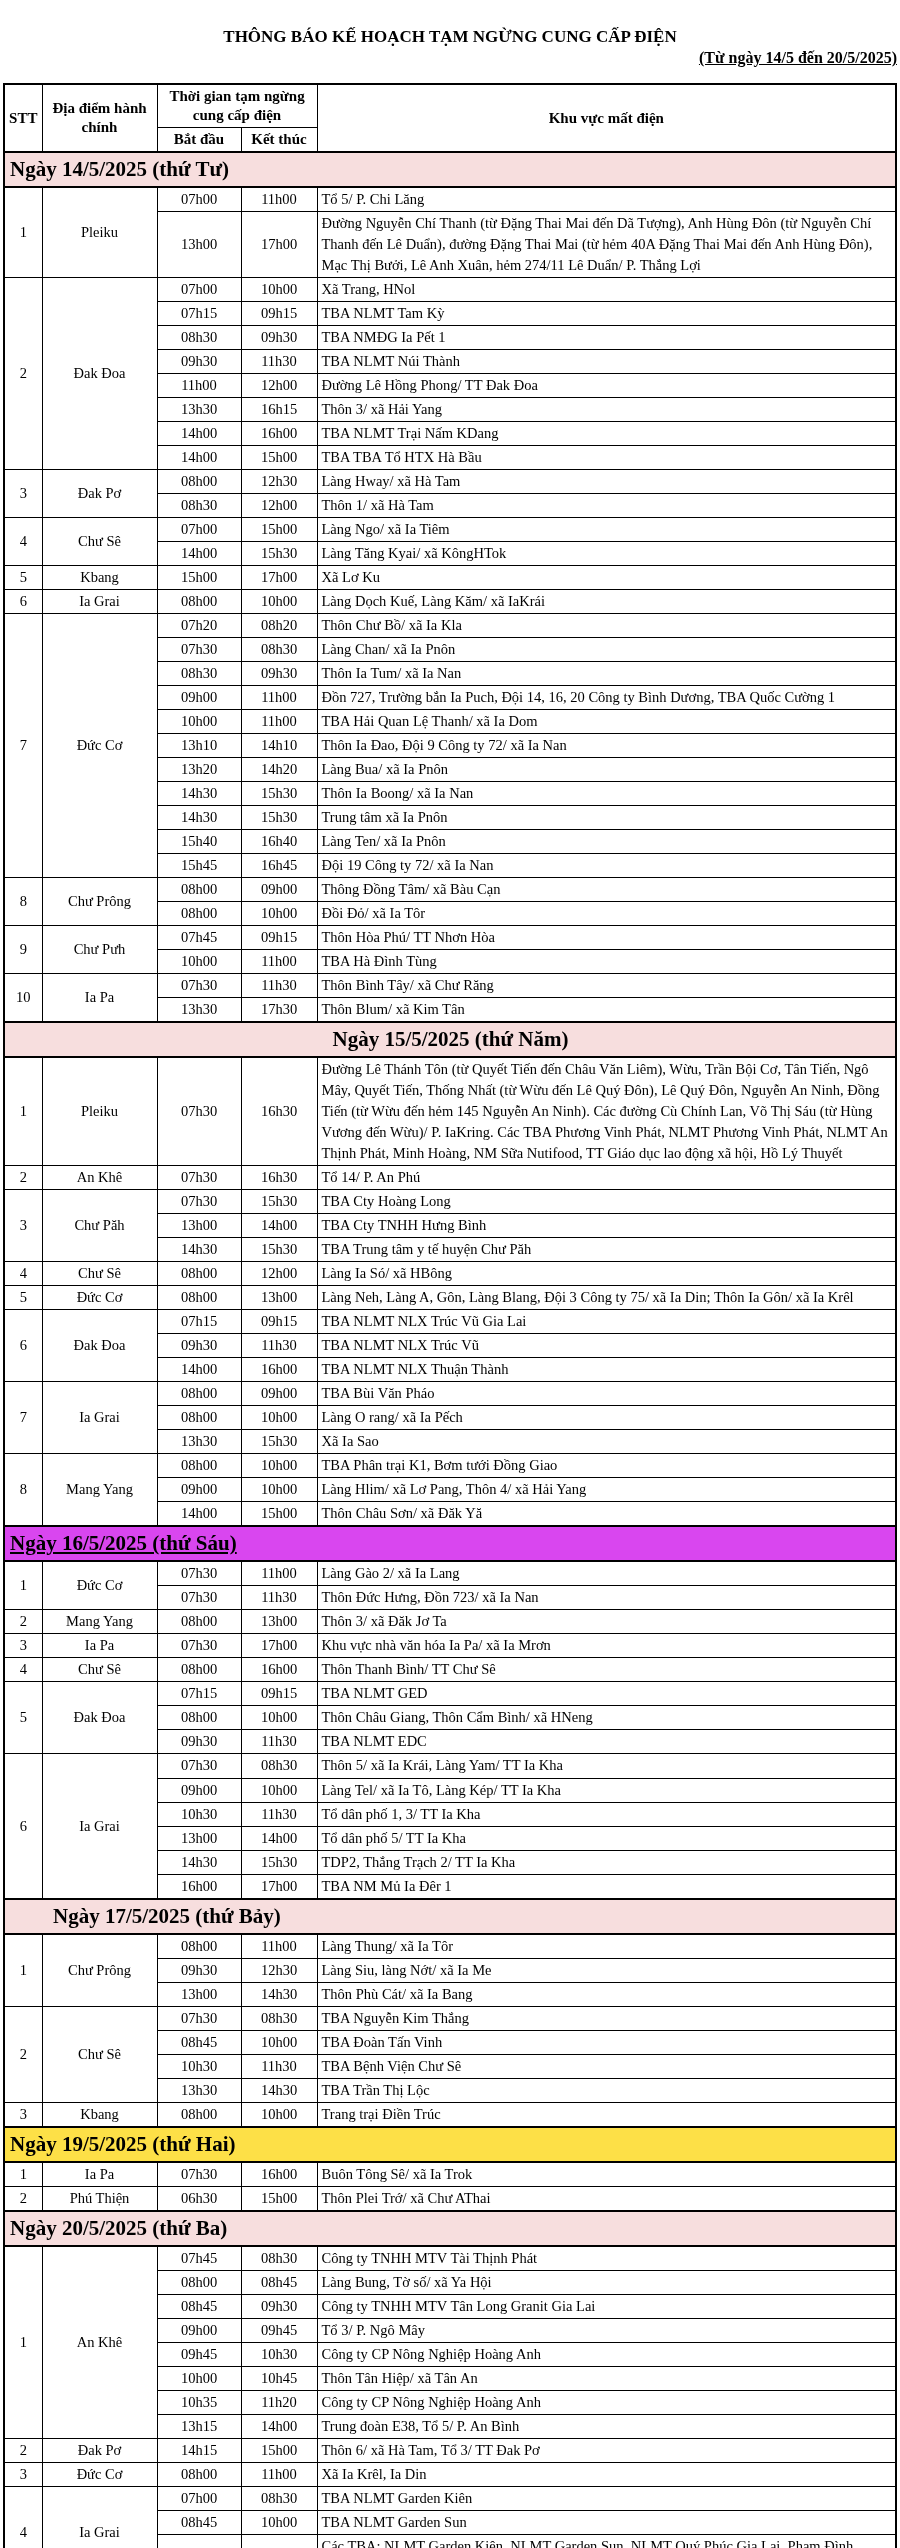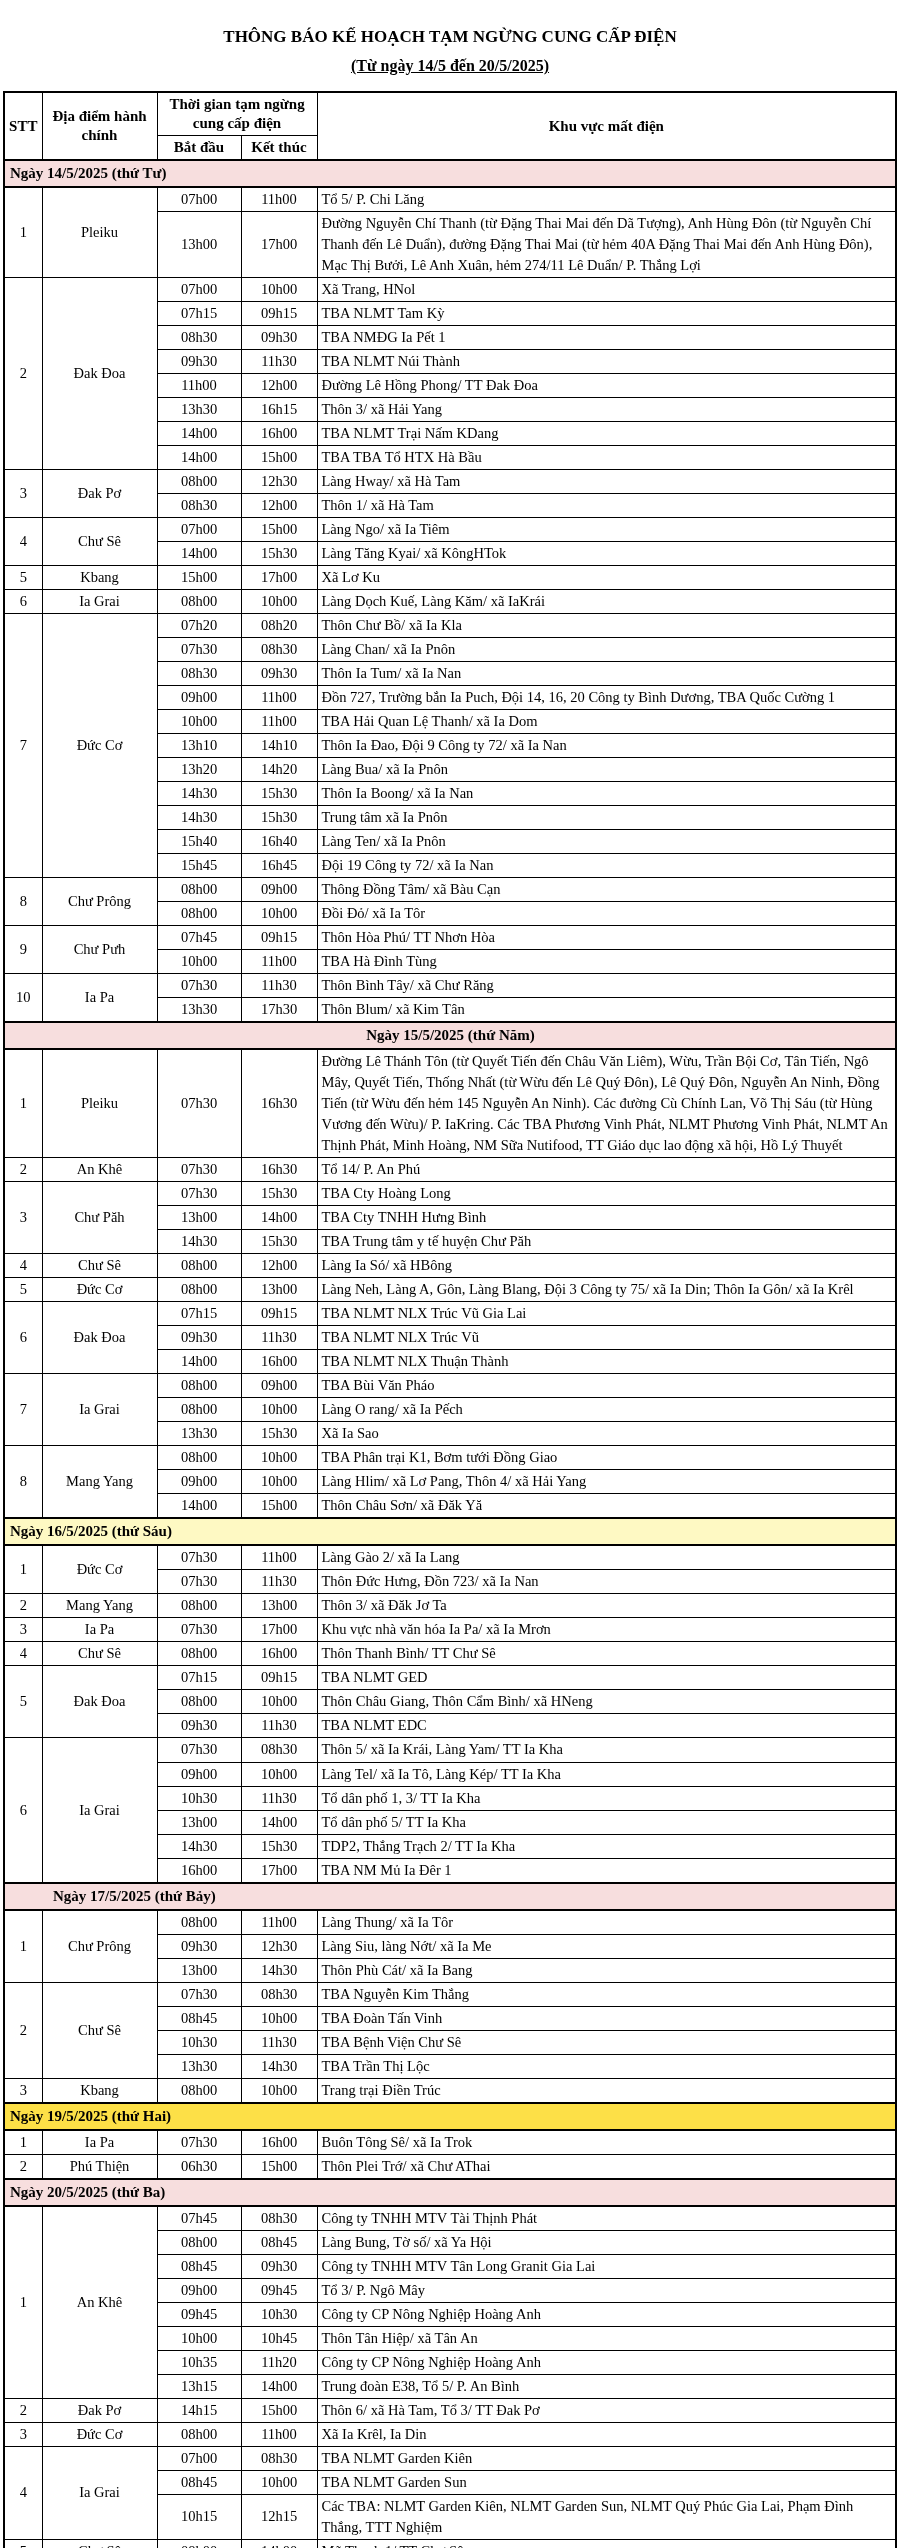--- a/index.html
+++ b/index.html
@@ -10,22 +10,22 @@
     font-family: "Liberation Serif", "DejaVu Serif", serif;
     color: #000000;
   }
   .page { width: 900px; padding: 6px 3px 10px 3px; }
   .doc-title {
     text-align: center; font-weight: bold;
     font-size: 17px; line-height: 1.25;
     margin: 20px 0 0 0;
   }
   .doc-subtitle {
-    text-align: center; font-weight: bold;
-    font-size: 16px; margin: 10px 0 0 0;
+    text-align: right; font-weight: bold;
+    font-size: 16px; margin: 2px 0 0 0;
     text-decoration: underline;
   }
   table.schedule {
     width: 894px; margin-top: 16px;
     border-collapse: collapse; table-layout: fixed;
     font-size: 14.5px;
   }
   table.schedule col.c-stt  { width: 38px; }
   table.schedule col.c-loc  { width: 115px; }
   table.schedule col.c-beg  { width: 84px; }
@@ -38,21 +38,21 @@
   }
   table.schedule thead th {
     font-weight: bold; text-align: center;
     font-size: 15px; line-height: 1.25; padding: 2px 3px;
   }
   tr.day-row td {
     border-top: 2px solid #000;
     border-bottom: 2px solid #000;
     font-weight: bold; text-align: left;
     padding: 4px 4px 4px 5px;
-    font-size: 15px;
+    font-size: 21px;
   }
   td.col-stt { text-align: center; vertical-align: top; padding-top: 2px; }
   td.col-loc { text-align: center; vertical-align: top; padding-top: 2px; }
   td.col-stt.single, td.col-loc.single { vertical-align: middle; padding-top: 1px; }
   td.col-time { text-align: center; white-space: nowrap; }
   td.col-area { text-align: left; line-height: 1.45; padding-left: 5px; }
   table.schedule { border: 2px solid #000; }
 </style>
 </head>
 <body>
@@ -363,21 +363,21 @@
           <td class="col-time">09h00</td>
           <td class="col-time">10h00</td>
           <td class="col-area">Làng Hlim/ xã Lơ Pang, Thôn 4/ xã Hải Yang</td>
         </tr>
         <tr>
           <td class="col-time">14h00</td>
           <td class="col-time">15h00</td>
           <td class="col-area">Thôn Châu Sơn/ xã Đăk Yă</td>
         </tr>
         <tr class="day-row">
-          <td colspan="5" style="background: #fef9c3;">Ngày 16/5/2025 (thứ Sáu)</td>
+          <td colspan="5" style="background: #d946ef; text-decoration: underline;">Ngày 16/5/2025 (thứ Sáu)</td>
         </tr>
         <tr>
           <td class="col-stt" rowspan="2">1</td>
           <td class="col-loc" rowspan="2">Đức Cơ</td>
           <td class="col-time">07h30</td>
           <td class="col-time">11h00</td>
           <td class="col-area">Làng Gào 2/ xã Ia Lang</td>
         </tr>
         <tr>
           <td class="col-time">07h30</td>

